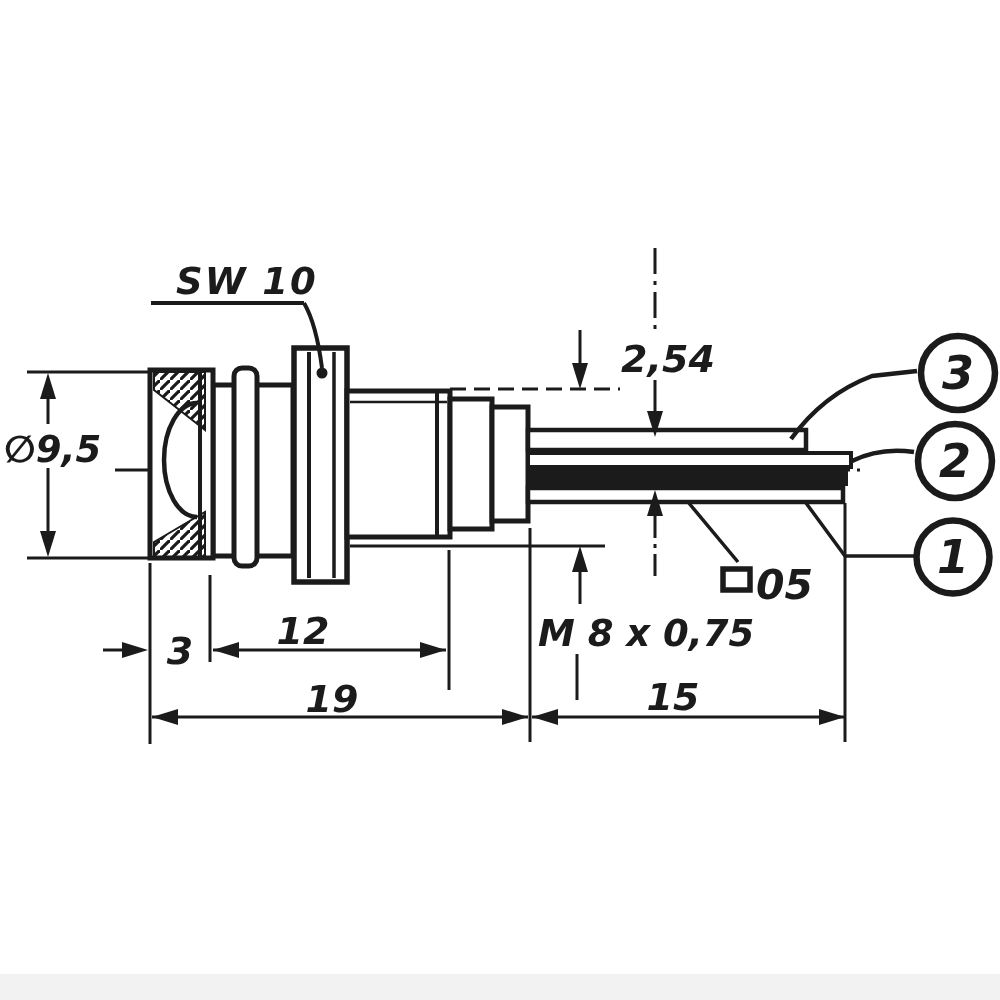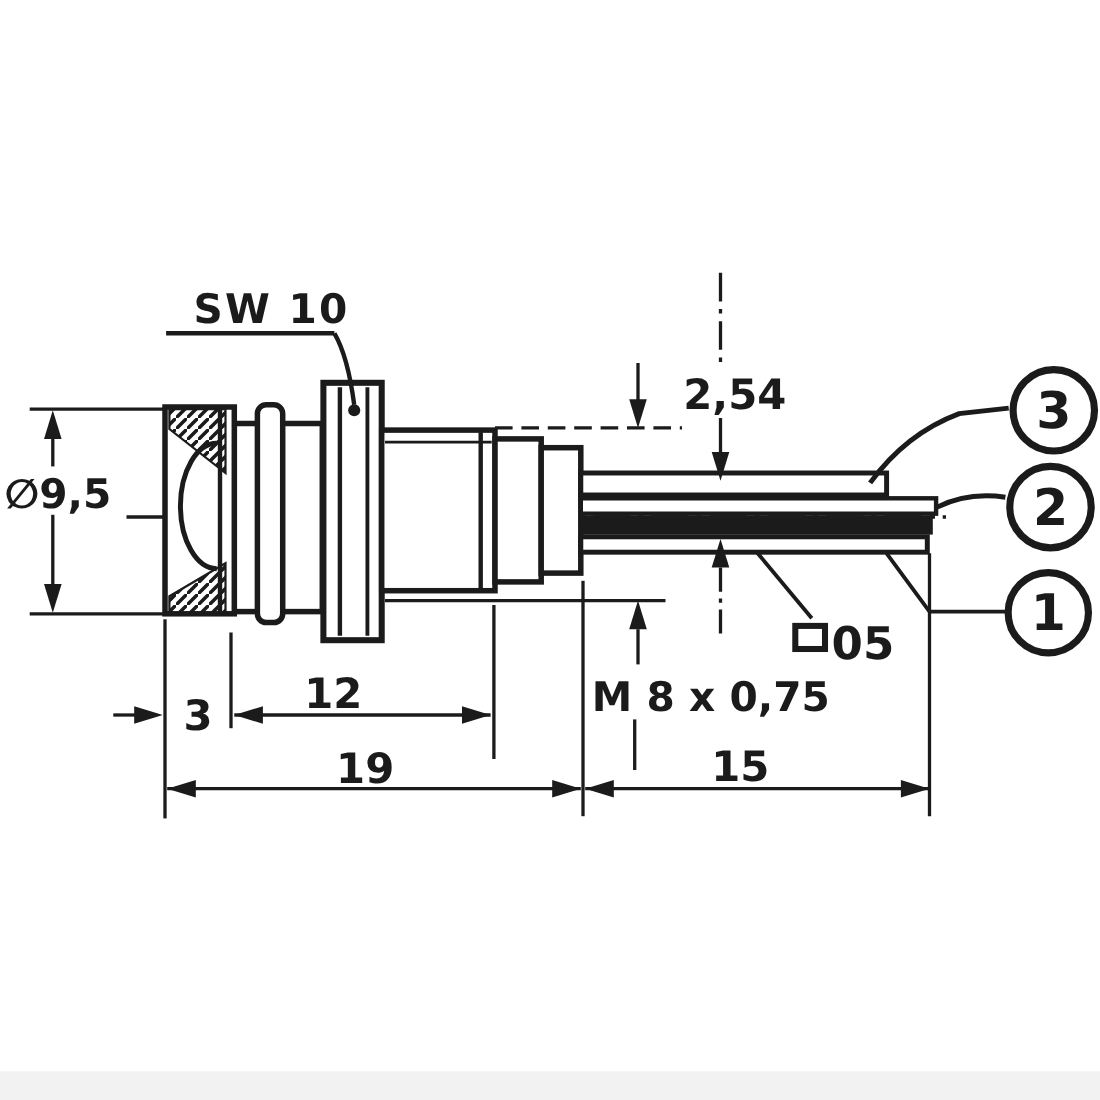--- a/index.html
+++ b/index.html
@@ -1,18 +1,19 @@
 <!DOCTYPE html>
 <html><head>
 <meta charset="utf-8">
 <style>
   html,body{margin:0;padding:0;background:#f2f2f2;}
   .stage{
     width:1000px;height:974px;background:#ffffff;position:relative;
     font-family:"DejaVu Sans",sans-serif;
+    font-style:italic;
   }
   svg{display:block;}
   svg text{
     font-family:"DejaVu Sans",sans-serif;
     font-weight:bold;
     fill:#1b1b1b;
   }
   .ink{stroke:#1b1b1b;}
 </style>
 </head>

